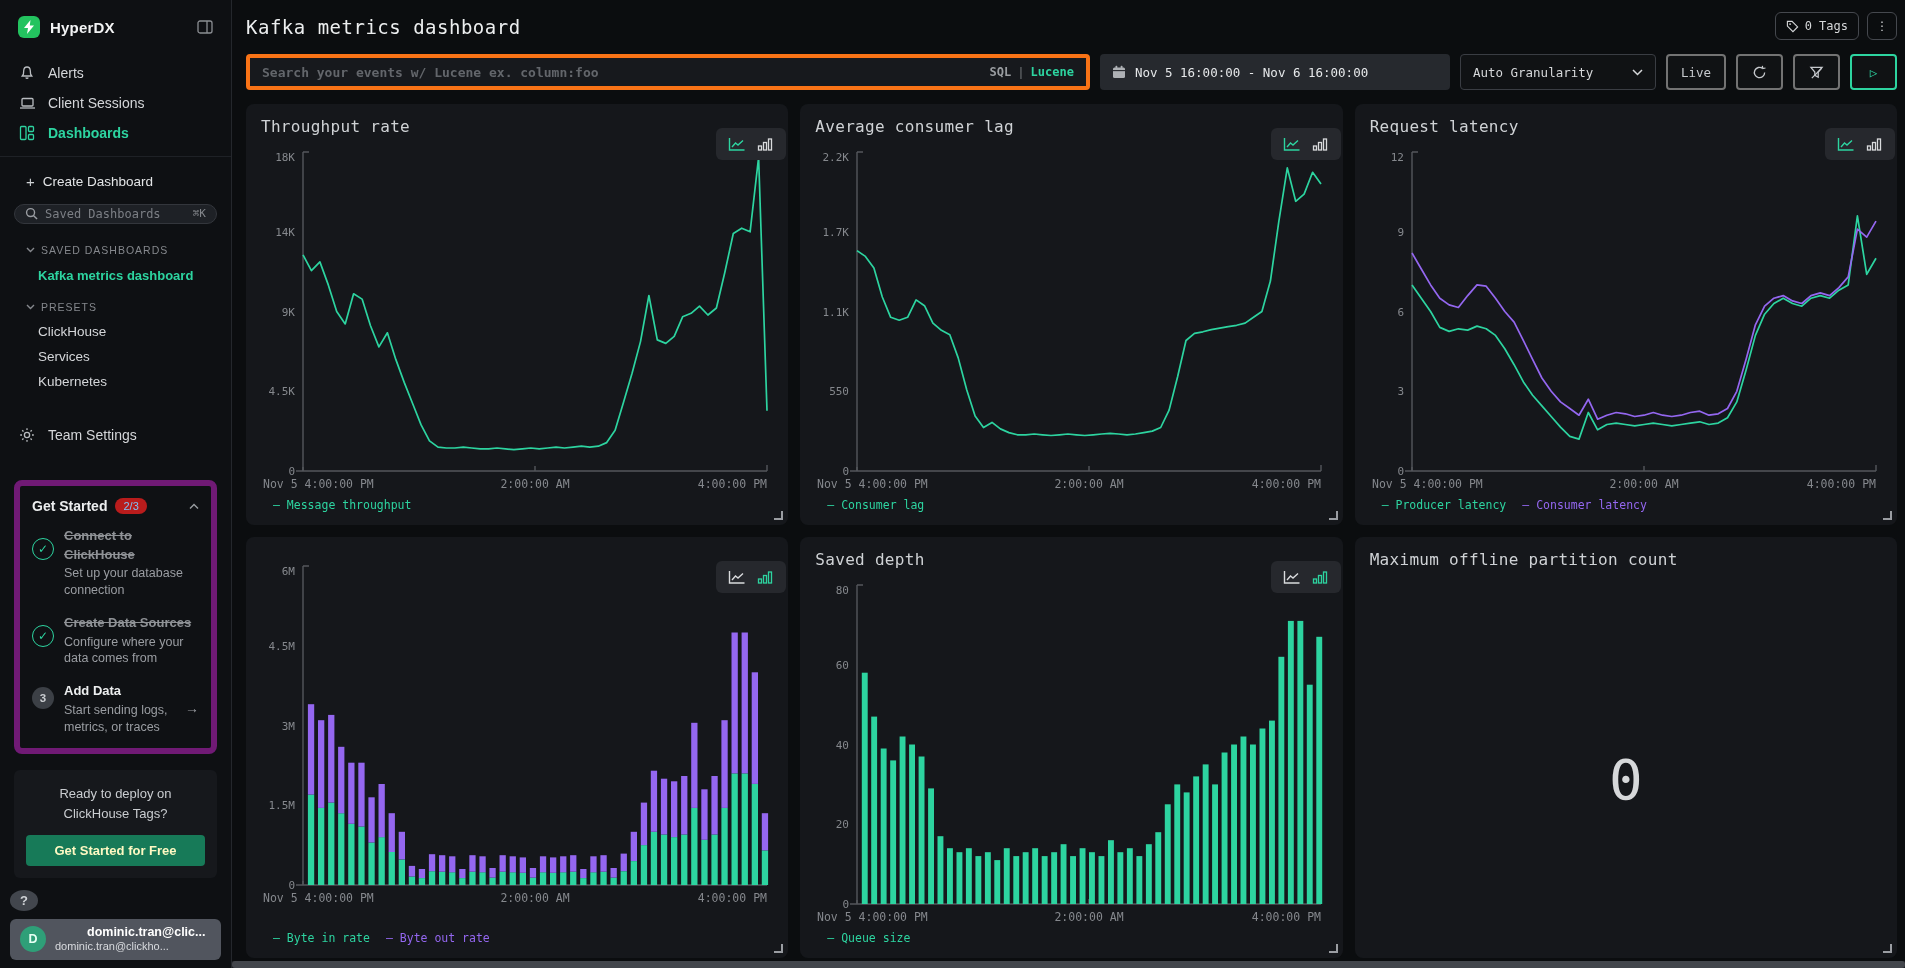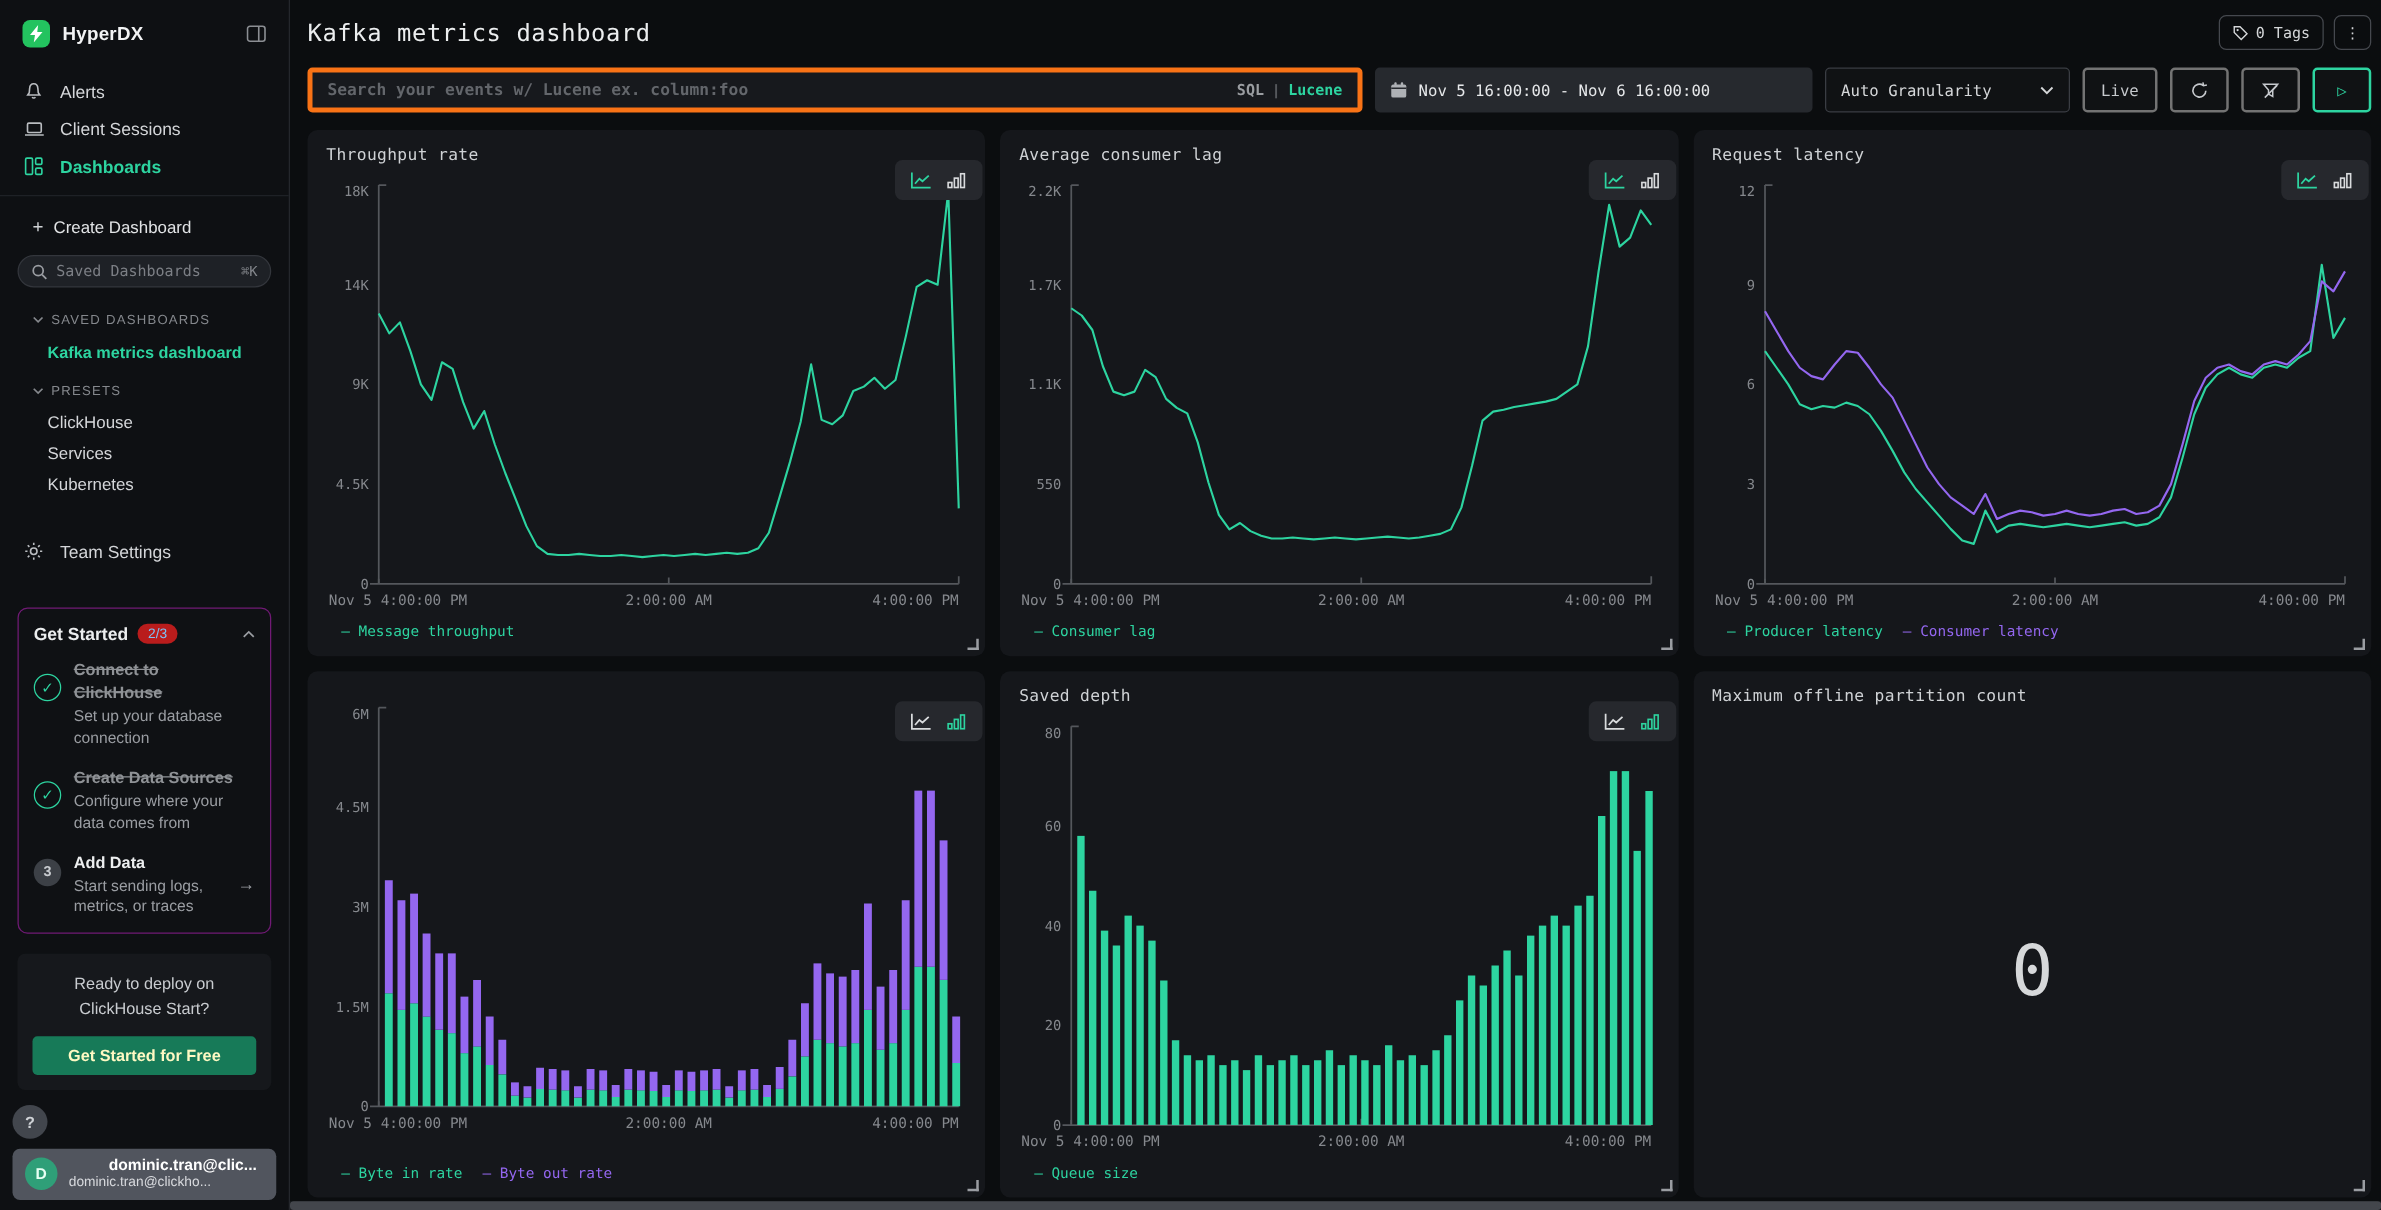--- a/index.html
+++ b/index.html
@@ -46,21 +46,21 @@
   .side-search .ph { font-size:12px; color:#7c7f85; flex:1; font-family:"DejaVu Sans Mono","Liberation Mono",monospace; }
   .side-search .kbd { font-size:11px; color:#8periodic4; color:#84878c; font-family:"DejaVu Sans Mono","Liberation Mono",monospace; }
 
   .section-hdr { display:flex; align-items:center; gap:6px; color:#85888d; font-size:10.5px; letter-spacing:1px; padding:8px 6px 6px 14px; cursor:pointer; }
   .side-link { font-size:13px; padding:4px 6px 4px 26px; color:#d4d6d9; cursor:pointer; }
   .side-link.green { color:#2dd4a0; font-weight:bold; margin:2px 0 6px 0; }
   .preset-item { font-size:13.5px; padding:5px 6px 5px 26px; color:#d4d6d9; cursor:pointer; }
 
   .team-settings { margin-top:26px; }
 
-  .gs-card { border:1px solid #701a75; background:#0f1114; border-radius:8px; padding:12px 12px 10px 12px; margin:30px 2px 0 2px; }
+  .gs-card { border:6px solid #701a75; background:#0f1114; border-radius:8px; padding:12px 12px 10px 12px; margin:30px 2px 0 2px; }
   .gs-head { display:flex; align-items:center; gap:8px; margin-bottom:12px; }
   .gs-title { font-weight:bold; font-size:14px; color:#eceeef; }
   .gs-badge { background:#b91c1c; color:#7fc0f5; font-size:11px; font-weight:normal; border-radius:9px; padding:2px 8px; }
   .gs-chev { margin-left:auto; color:#9a9da2; display:flex; cursor:pointer; }
   .gs-step { display:flex; gap:10px; margin-bottom:14px; }
   .gs-ic { width:22px; height:22px; border-radius:50%; flex:none; display:flex; align-items:center; justify-content:center; margin-top:12px; }
   .gs-ic.done { border:1.4px solid #2dd4a0; color:#2dd4a0; font-size:12px; }
   .gs-ic.num { background:#3c4046; color:#c9ccd0; font-size:11.5px; font-weight:bold; margin-top:6px; }
   .gs-step-title { font-size:13px; font-weight:bold; color:#eceeef; line-height:1.35; }
   .gs-step-title.done { color:#8f9warm296; color:#8f9296; text-decoration:line-through; }
@@ -99,21 +99,21 @@
   .tool-btn.play { border-color:#2dd4a0; color:#2dd4a0; }
 
   .grid {
     flex:1; display:grid;
     grid-template-columns:repeat(3, 1fr);
     grid-template-rows:1fr 1fr;
     gap:12px; padding-bottom:10px;
   }
   .panel { background:#15171b; border-radius:8px; padding:13px 15px 8px 15px; display:flex; flex-direction:column; position:relative; overflow:hidden; }
   .panel::after { content:""; position:absolute; right:5px; bottom:5px; width:7px; height:7px; border-right:2px solid #9a9da2; border-bottom:2px solid #9a9da2; cursor:nwse-resize; }
-  .panel-title { font-family:"DejaVu Sans Mono","Liberation Mono",monospace; font-size:13px; color:#cfd2d5; letter-spacing:.3px; }
+  .panel-title { font-family:"DejaVu Sans Mono","Liberation Mono",monospace; font-size:16px; color:#cfd2d5; letter-spacing:.3px; }
   .plot { flex:1; position:relative; margin-top:4px; }
   .plot svg { position:absolute; inset:0; }
   .chart-toggle { position:absolute; top:24px; right:2px; background:#26282d; border-radius:6px; display:flex; gap:4px; padding:7px 9px; z-index:2; }
   .ct-btn { width:24px; height:18px; display:flex; align-items:center; justify-content:center; cursor:pointer; border-radius:3px; }
   .legend { height:24px; display:flex; gap:16px; align-items:center; padding-left:12px; font-family:"DejaVu Sans Mono","Liberation Mono",monospace; font-size:11.5px; }
   .legend span { cursor:pointer; }
   .big-number-wrap { flex:1; display:flex; align-items:center; justify-content:center; }
   .big-number { font-family:"DejaVu Sans Mono","Liberation Mono",monospace; font-size:56px; color:#d6d8da; padding-top:40px; }
 
   .bottom-scrollbar { position:absolute; left:0; right:0; bottom:0; height:7px; background:#1a1c1f; }
@@ -241,21 +241,21 @@
         <span class="gs-step-title">Add Data</span>
         <div class="gs-step-sub">Start sending logs, metrics, or traces</div>
       </span>
       <span class="gs-arrow">→</span>
     </div>
   </div>
 
   <div class="cloud-card">
     <div class="cloud-text">
       <span>Ready to deploy on</span><br>
-      <span>ClickHouse Start?</span>
+      <span>ClickHouse Tags?</span>
     </div>
     <button class="cloud-btn">Get Started for Free</button>
   </div>
 
   <div class="help-circle">?</div>
 
   <div class="user-chip">
     <div class="avatar">D</div>
     <div>
       <div class="user-name">dominic.tran@clic...</div>

